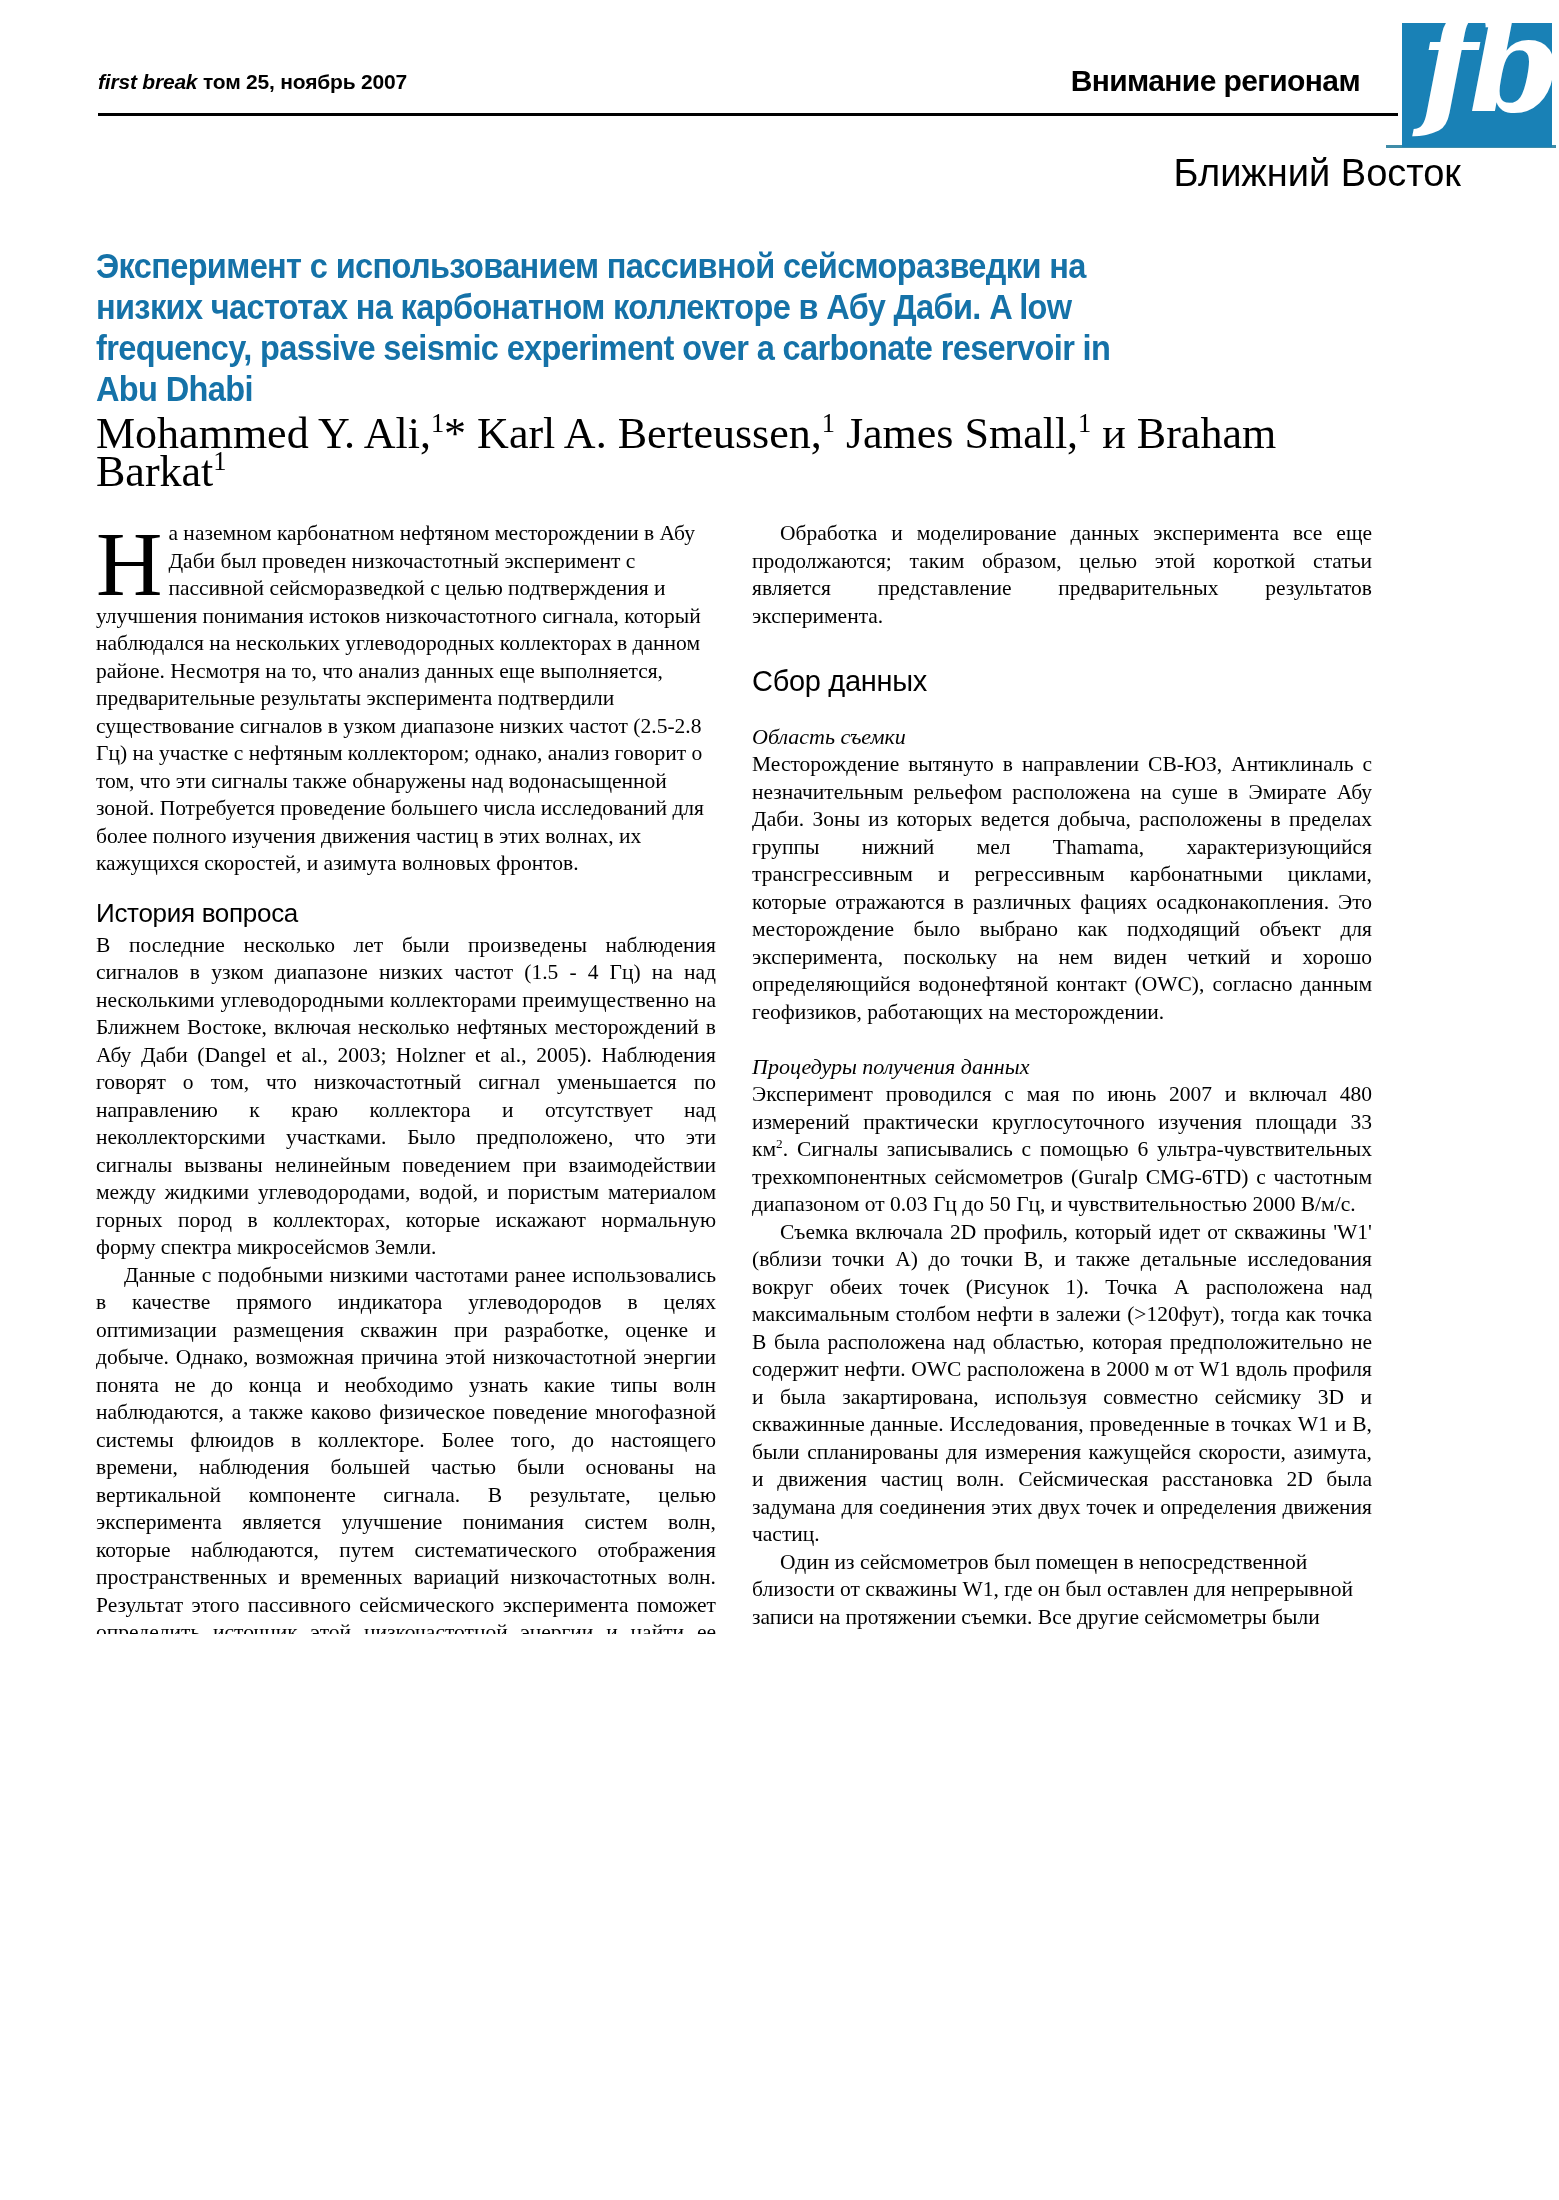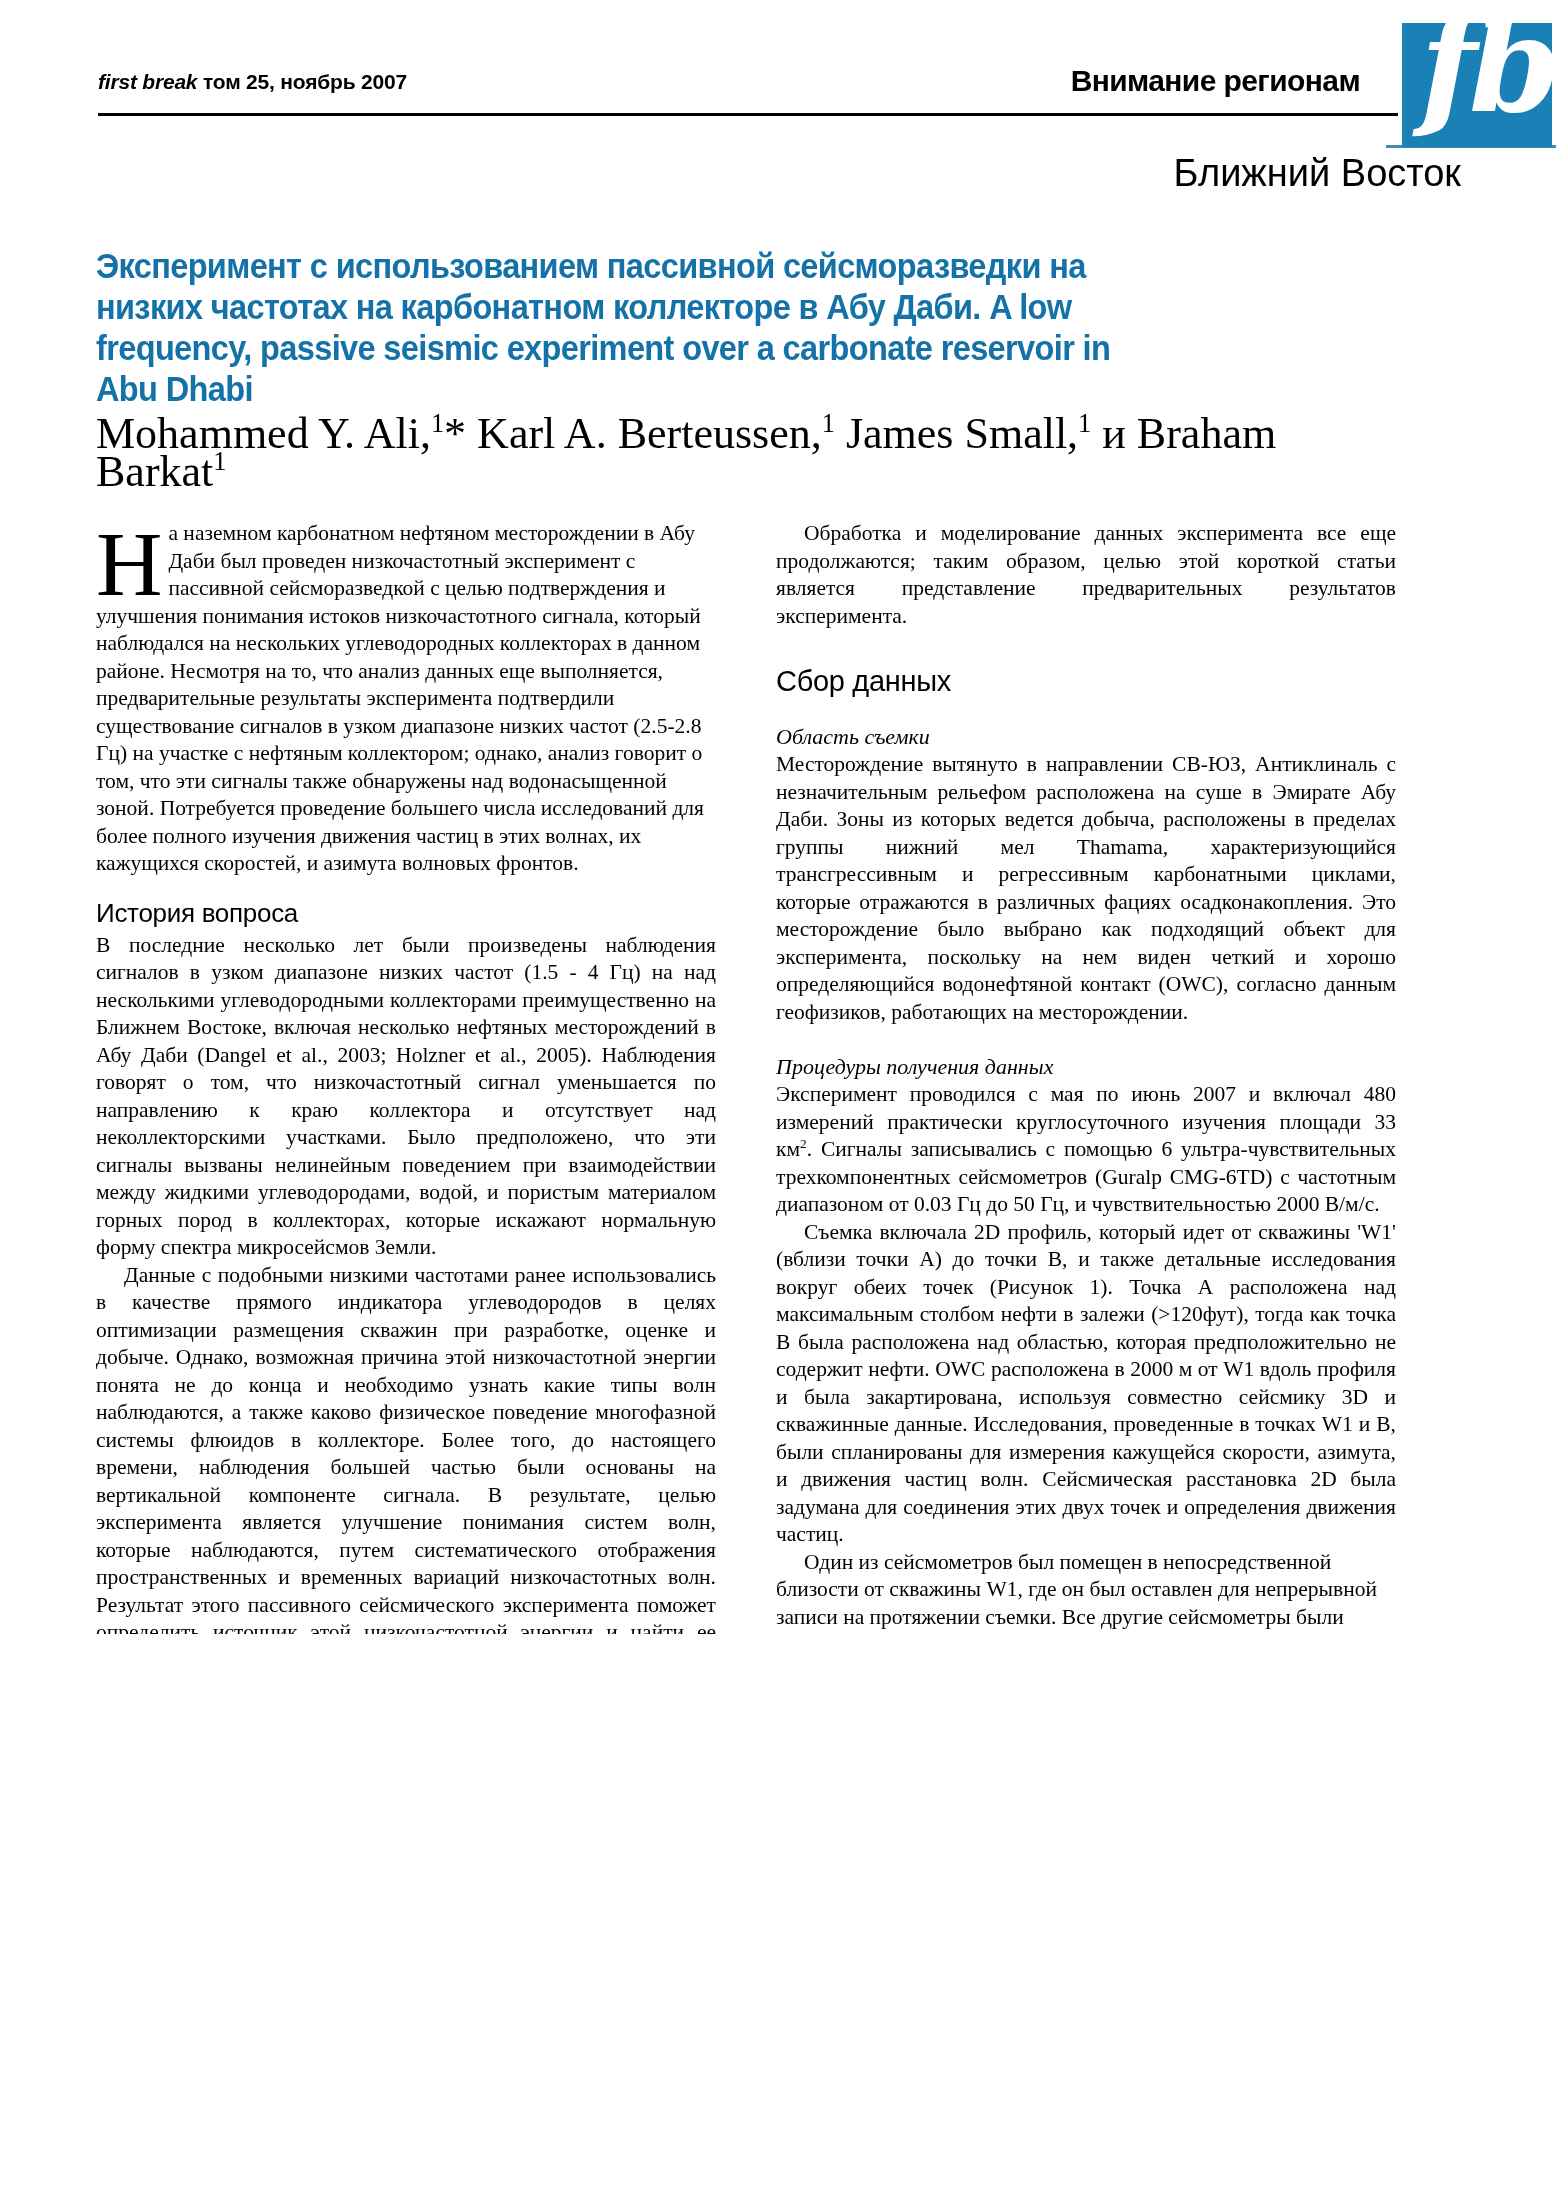--- a/index.html
+++ b/index.html
@@ -136,21 +136,21 @@
   
   .col {
     position: absolute;
     top: 520px;
     width: 620px;
     font-size: 21.5px;
     line-height: 27.5px;
     text-align: justify;
   }
   .col-left  { left: 96px; }
-  .col-right { left: 776px; }
+  .col-right { left: 752px; }
 
   .col p {
     margin: 0;
   }
   .col p.indent {
     text-indent: 28px;
   }
   .col p.ragged {
     text-align: left;
   }

